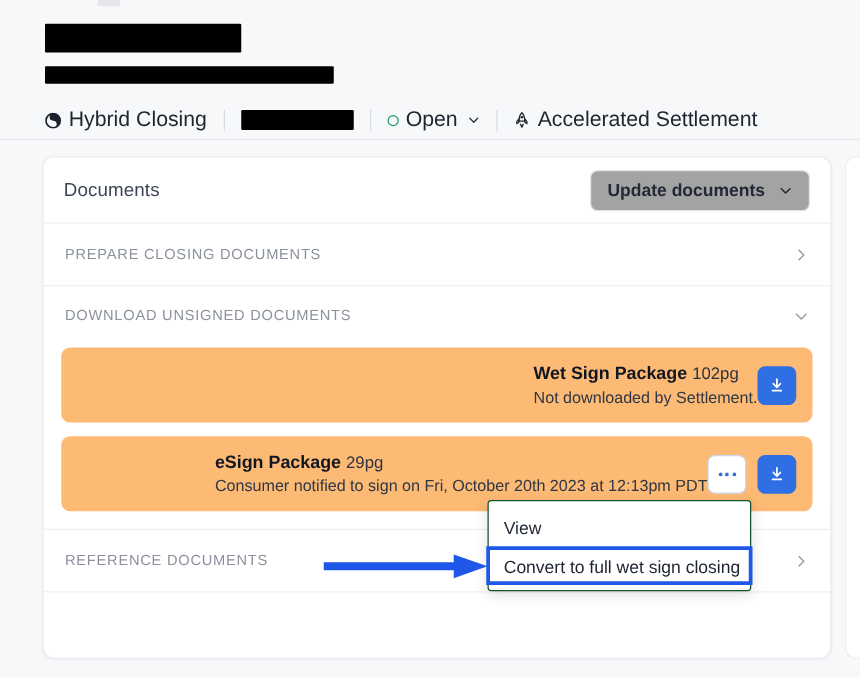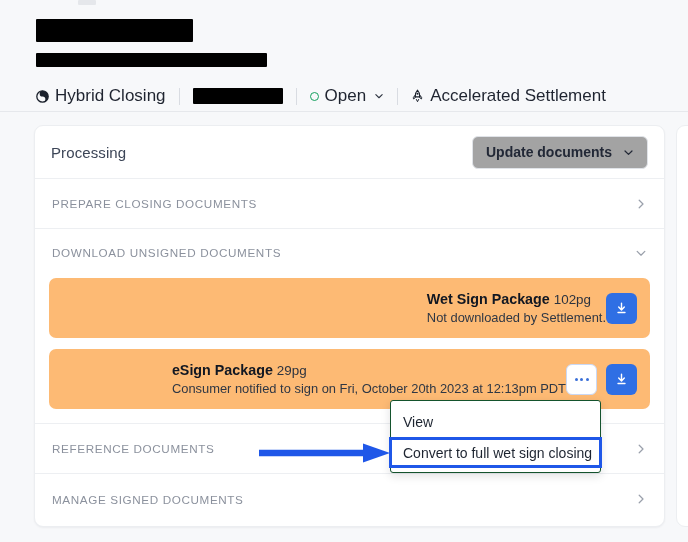--- a/index.html
+++ b/index.html
@@ -236,21 +236,21 @@
       </div>
 
     </div>
   </div>
 
   <div class="card-right-peek"></div>
 
   <div class="card">
 
     <div class="card-header">
-      <div class="card-title">Processing</div>
+      <div class="card-title">Documents</div>
       <button class="btn-update">
         <span>Update documents</span>
         <svg class="chev-sm" viewBox="0 0 12 12" style="width:11px;height:11px;">
           <path d="M2.2 4.3 L6 8.1 L9.8 4.3" fill="none" stroke="#222836" stroke-width="1.35" stroke-linecap="round" stroke-linejoin="round"></path>
         </svg>
       </button>
     </div>
 
     <div class="section">
       <span class="section-label">PREPARE CLOSING DOCUMENTS</span>
@@ -313,26 +313,20 @@
       </div>
     </div>
 
     <div class="section">
       <span class="section-label">REFERENCE DOCUMENTS</span>
       <svg class="chev" viewBox="0 0 12 12">
         <path d="M4.2 2.2 L8 6 L4.2 9.8" fill="none" stroke="#9aa0ab" stroke-width="1.25" stroke-linecap="round" stroke-linejoin="round"></path>
       </svg>
     </div>
 
-    <div class="section last">
-      <span class="section-label">MANAGE SIGNED DOCUMENTS</span>
-      <svg class="chev" viewBox="0 0 12 12">
-        <path d="M4.2 2.2 L8 6 L4.2 9.8" fill="none" stroke="#9aa0ab" stroke-width="1.25" stroke-linecap="round" stroke-linejoin="round"></path>
-      </svg>
-    </div>
 
   </div>
 
   <div class="menu">
     <div class="menu-item">
       <span>View</span>
     </div>
     <div class="menu-item highlight">
       <span>Convert to full wet sign closing</span>
     </div>

